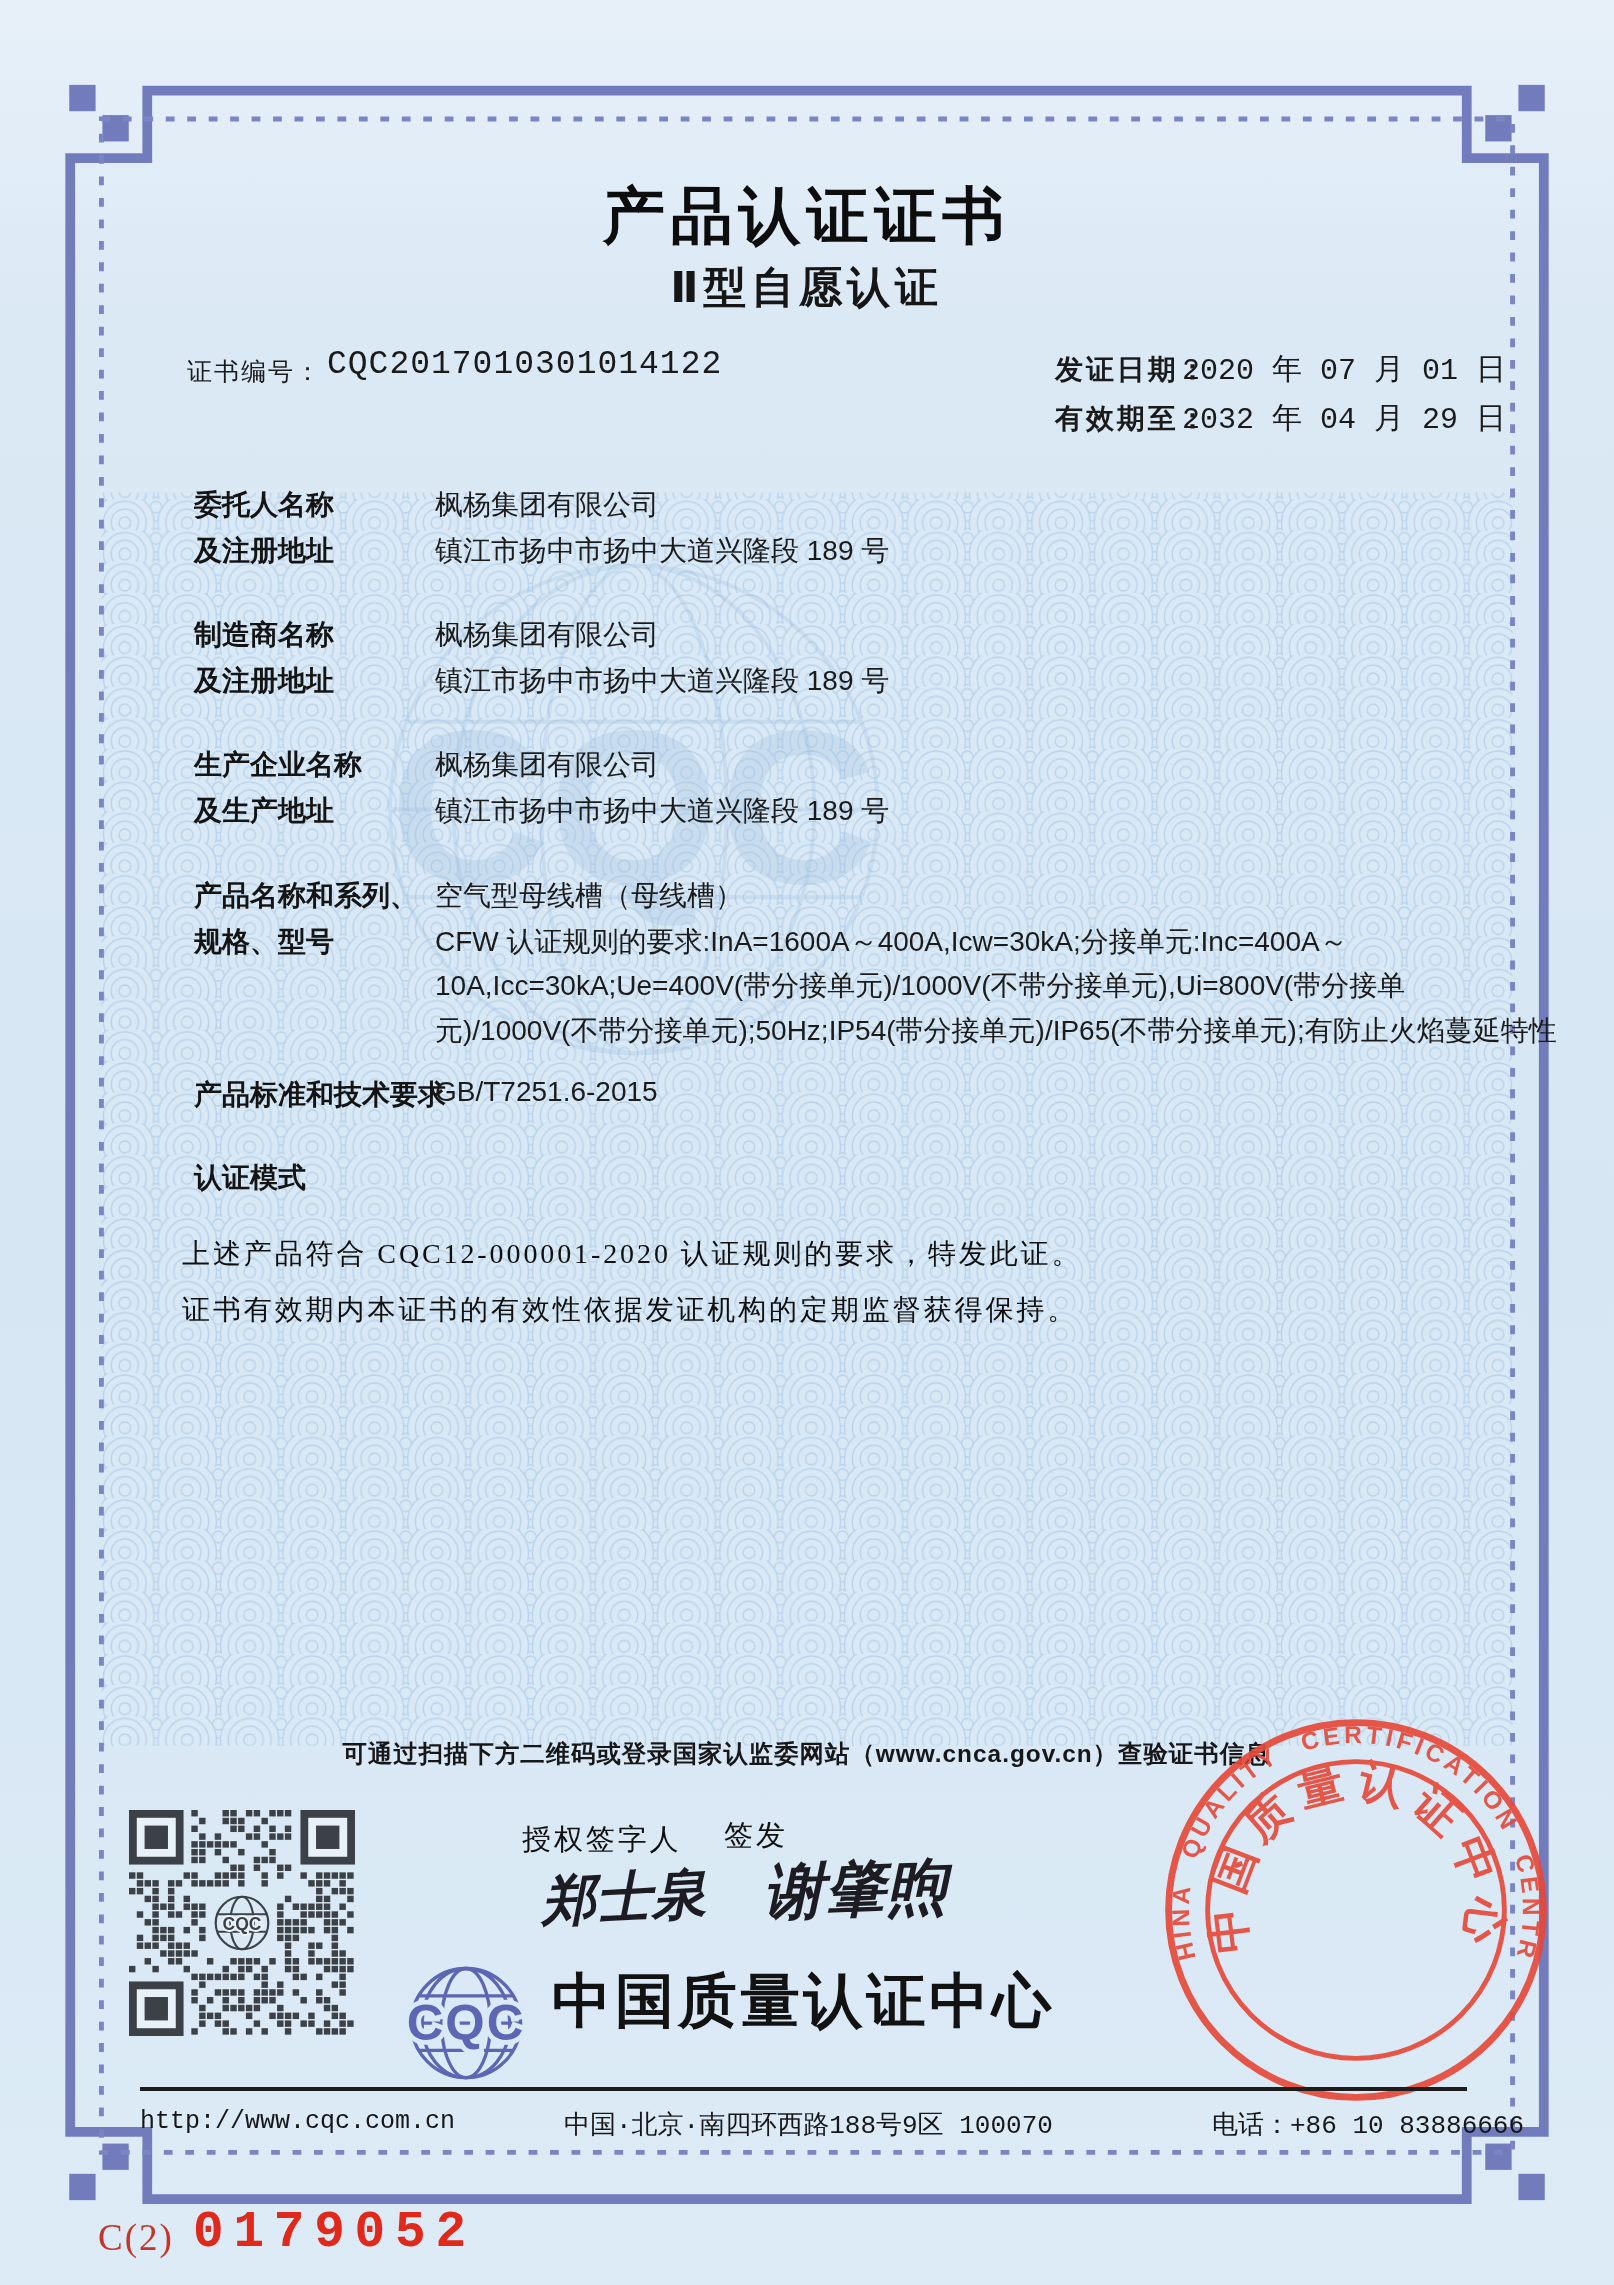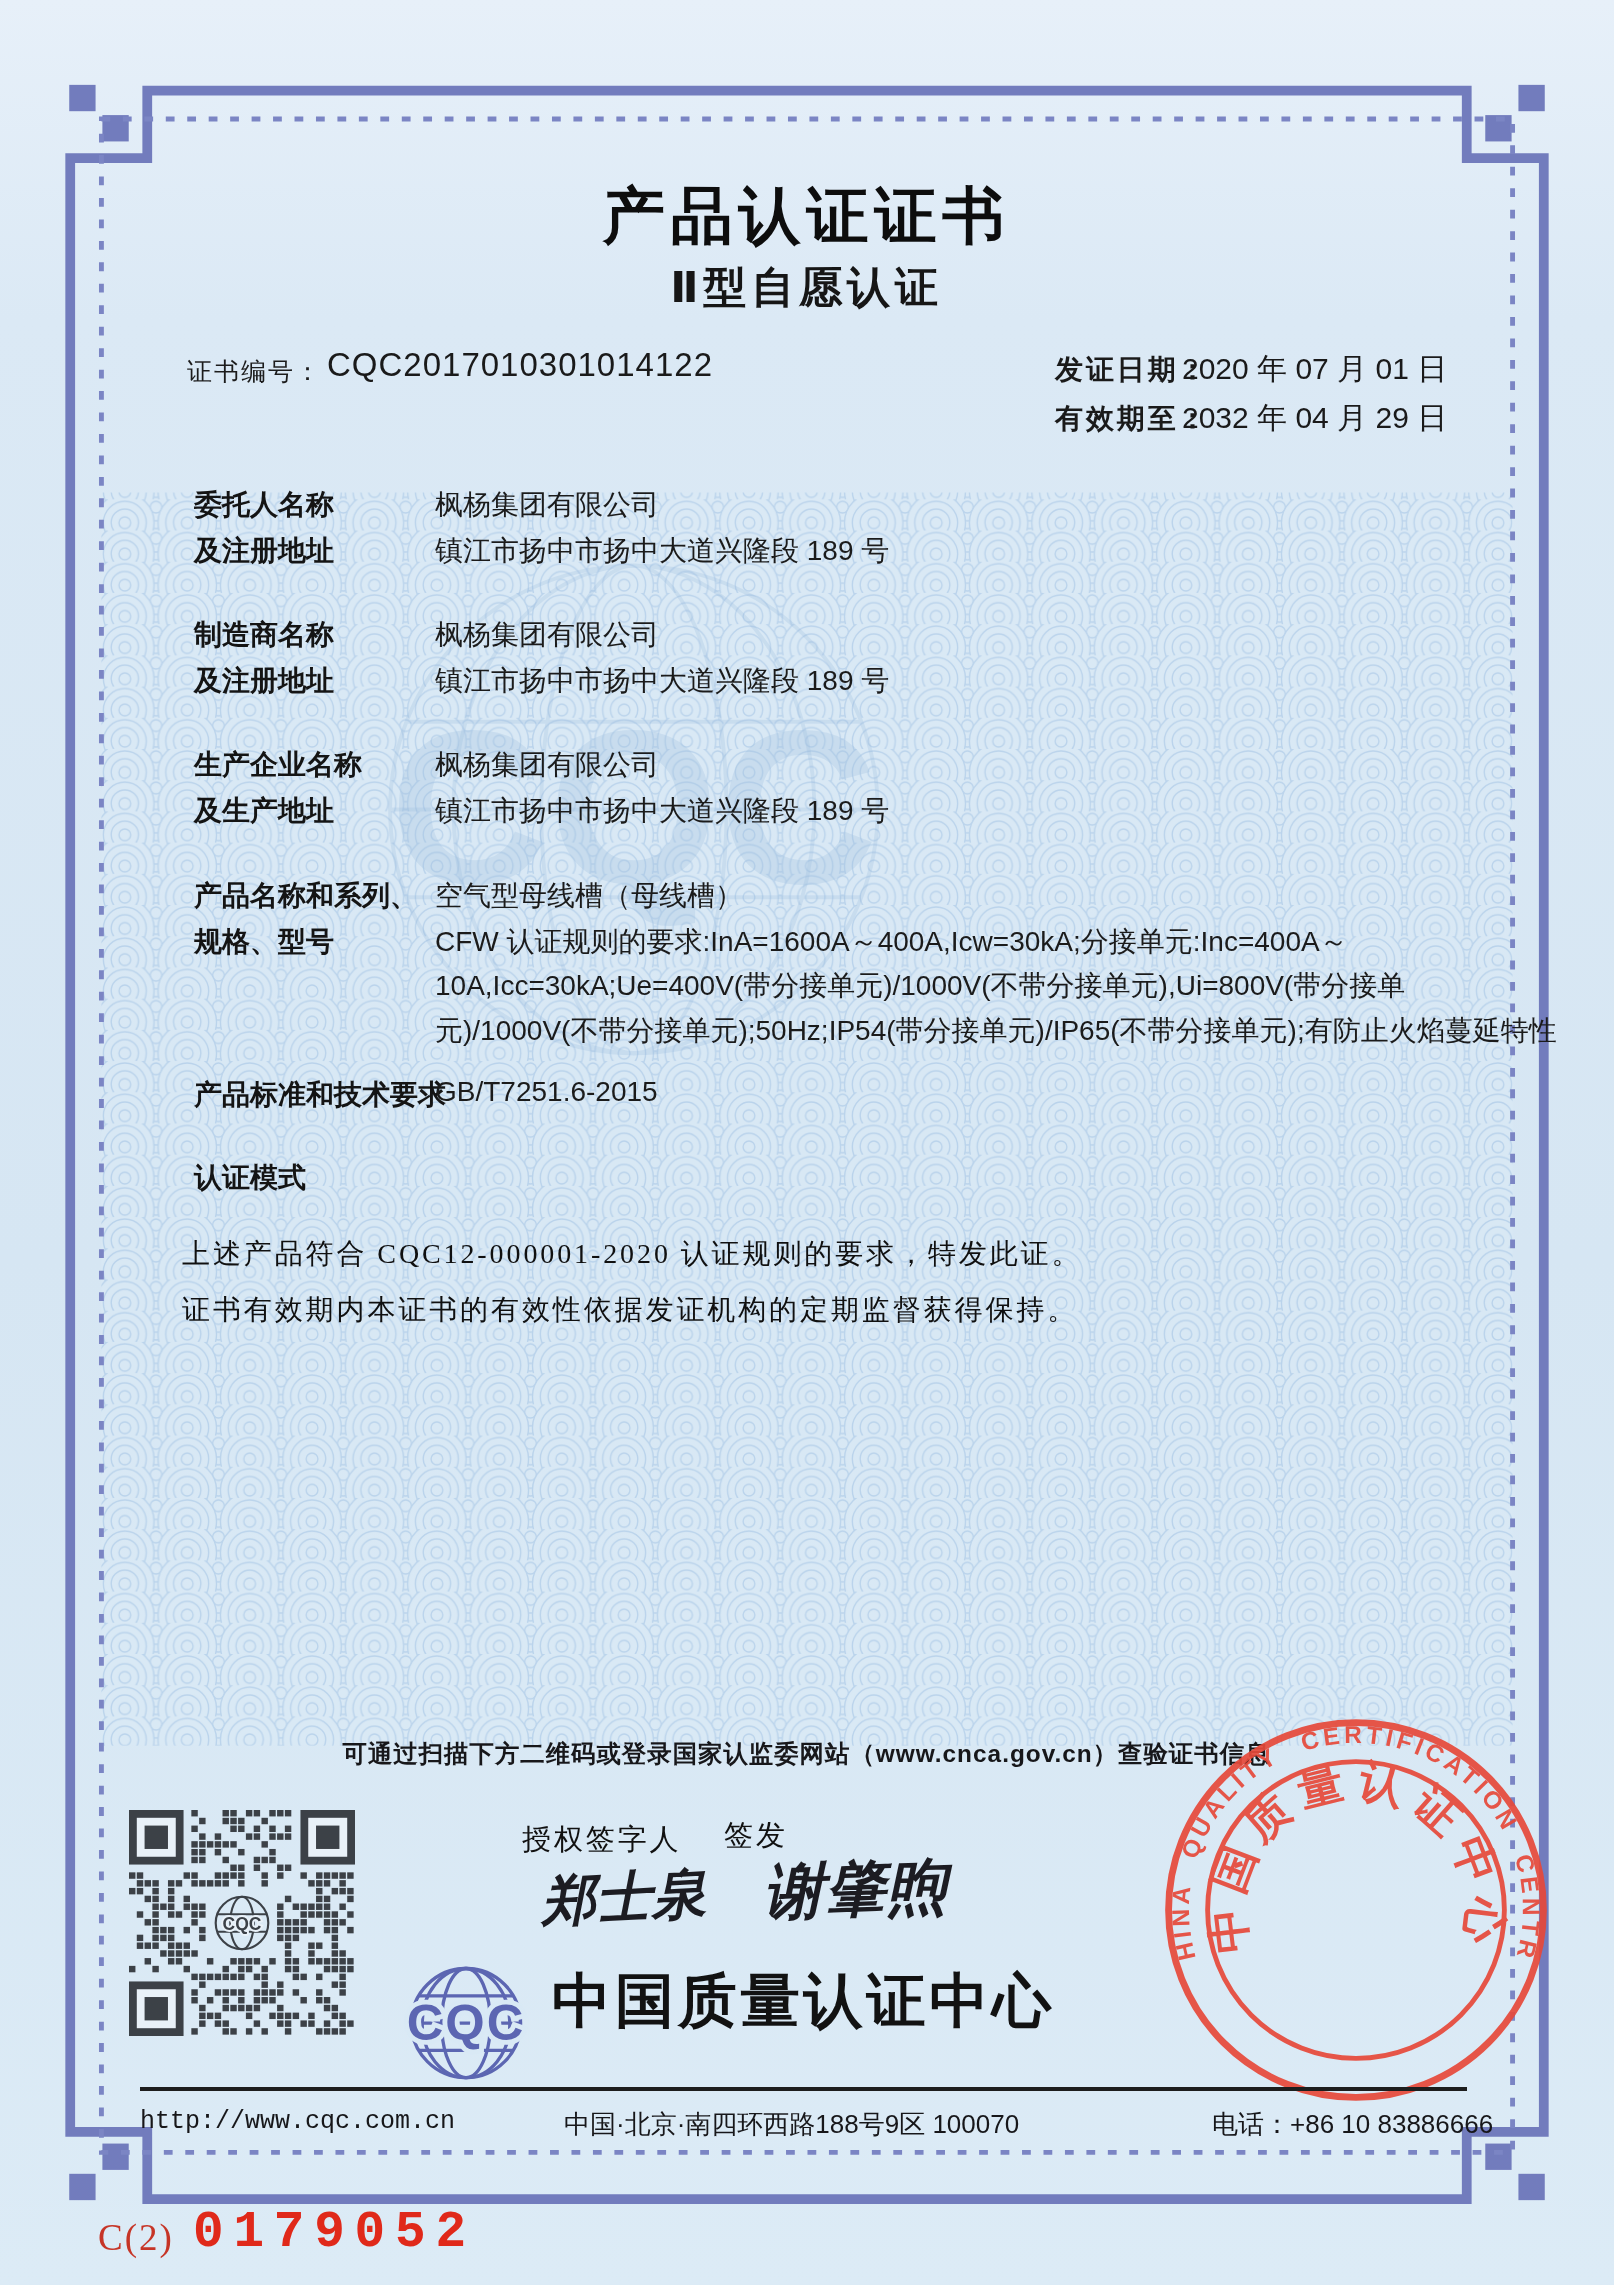--- a/index.html
+++ b/index.html
@@ -1,20 +1,20 @@
 <!DOCTYPE html>
 <html><head>
 <meta charset="utf-8">
 <style>
   html,body{margin:0;padding:0;background:#8e99a6;}
   .page{position:relative;width:1614px;height:2285px;margin:0 auto;overflow:hidden;
         background:linear-gradient(180deg,#e7f0f9 0%,#dbe9f5 14%,#d6e6f3 55%,#dcebf6 100%);
         font-family:"Liberation Sans","DejaVu Sans",sans-serif;color:#1a1a1a;}
   .abs{position:absolute;}
-  .hei{font-family:Liberation Sans, sans-serif;}
+  .hei{font-family:Liberation Mono, monospace;}
   .kai{font-family:"Liberation Serif","DejaVu Serif",serif;}
   .mono{font-family:"Liberation Mono","DejaVu Sans Mono",monospace;}
   .title{left:101px;width:1411px;text-align:center;font-size:62px;font-weight:bold;letter-spacing:5.9px;color:#0d0d0d;}
   .subtitle{left:101px;width:1411px;text-align:center;font-size:43px;font-weight:600;letter-spacing:4.9px;color:#161616;}
   .lbl{left:186px;font-size:28px;font-weight:bold;color:#141414;white-space:nowrap;margin-left:8px;}
   .val{left:435px;font-size:28px;color:#1b1b1b;white-space:nowrap;}
   .spec{left:435px;font-size:28px;color:#1b1b1b;white-space:nowrap;letter-spacing:0;}
   .stmt{left:182px;font-size:28px;letter-spacing:2.9px;color:#101010;white-space:nowrap;font-weight:500;}
   .note{left:101px;width:1411px;text-align:center;font-size:24.4px;font-weight:bold;color:#17171a;letter-spacing:1px;}
   .siglbl{font-size:29px;color:#111;letter-spacing:2.9px;font-weight:500;text-align:center;}

